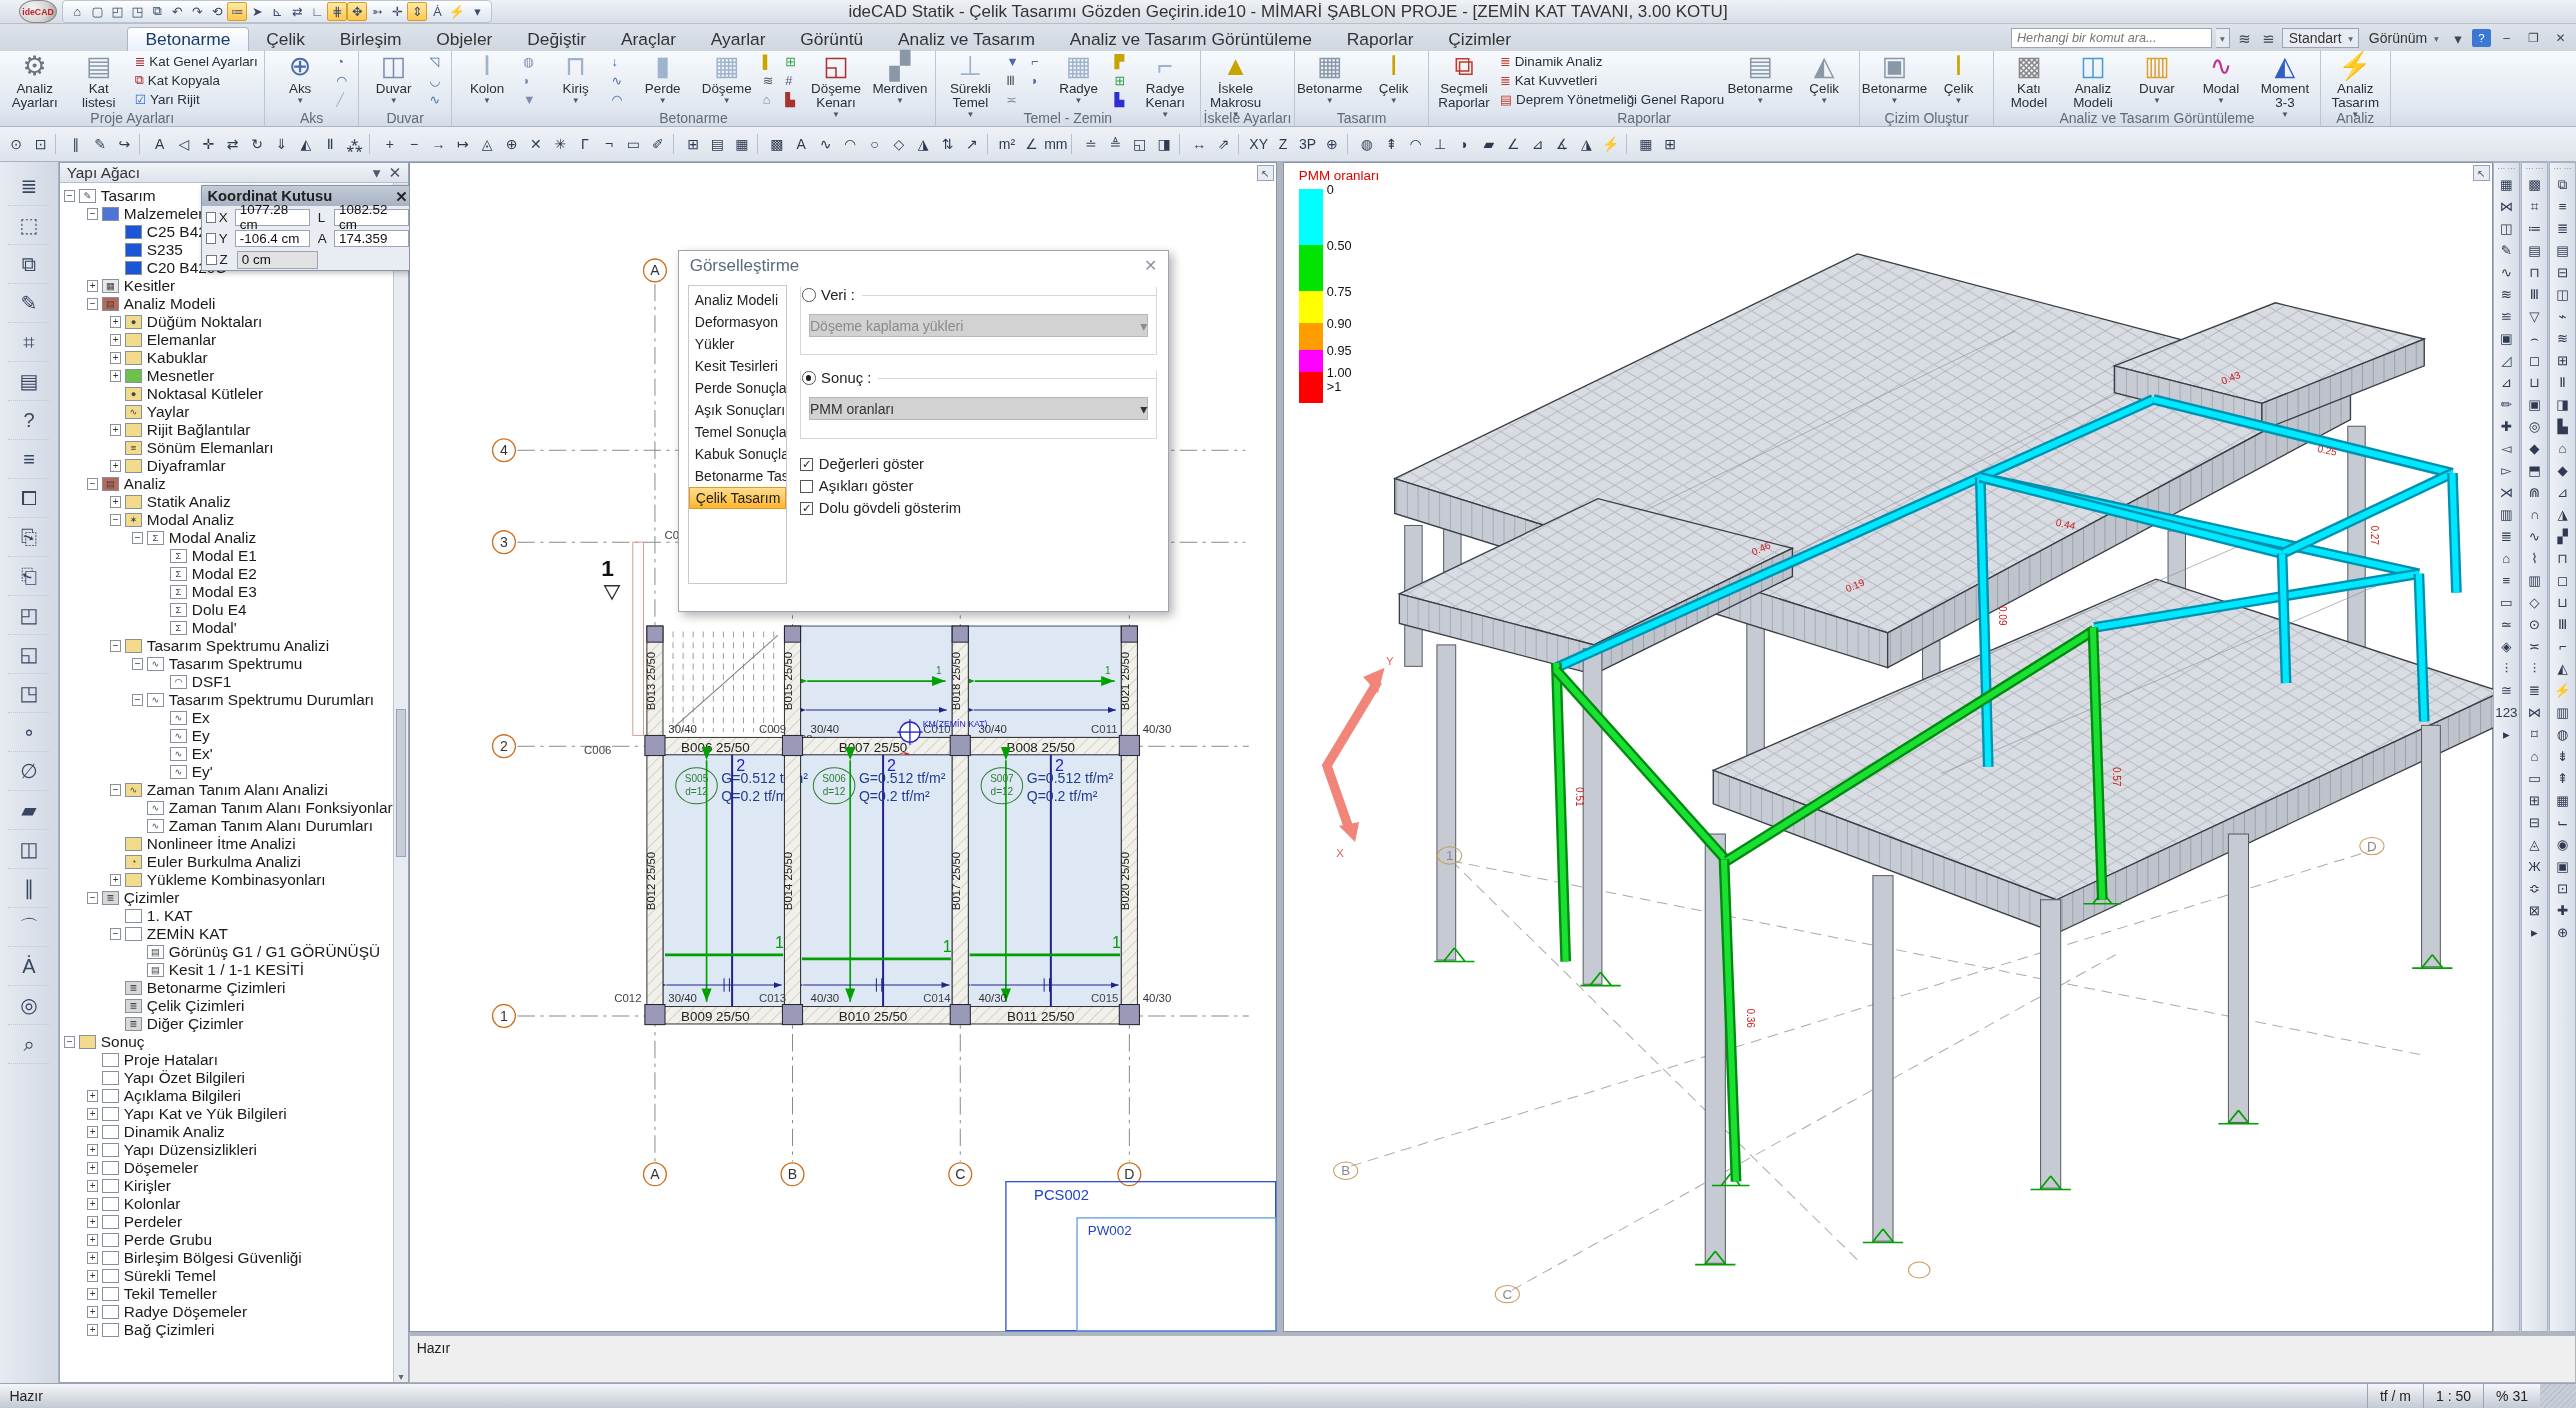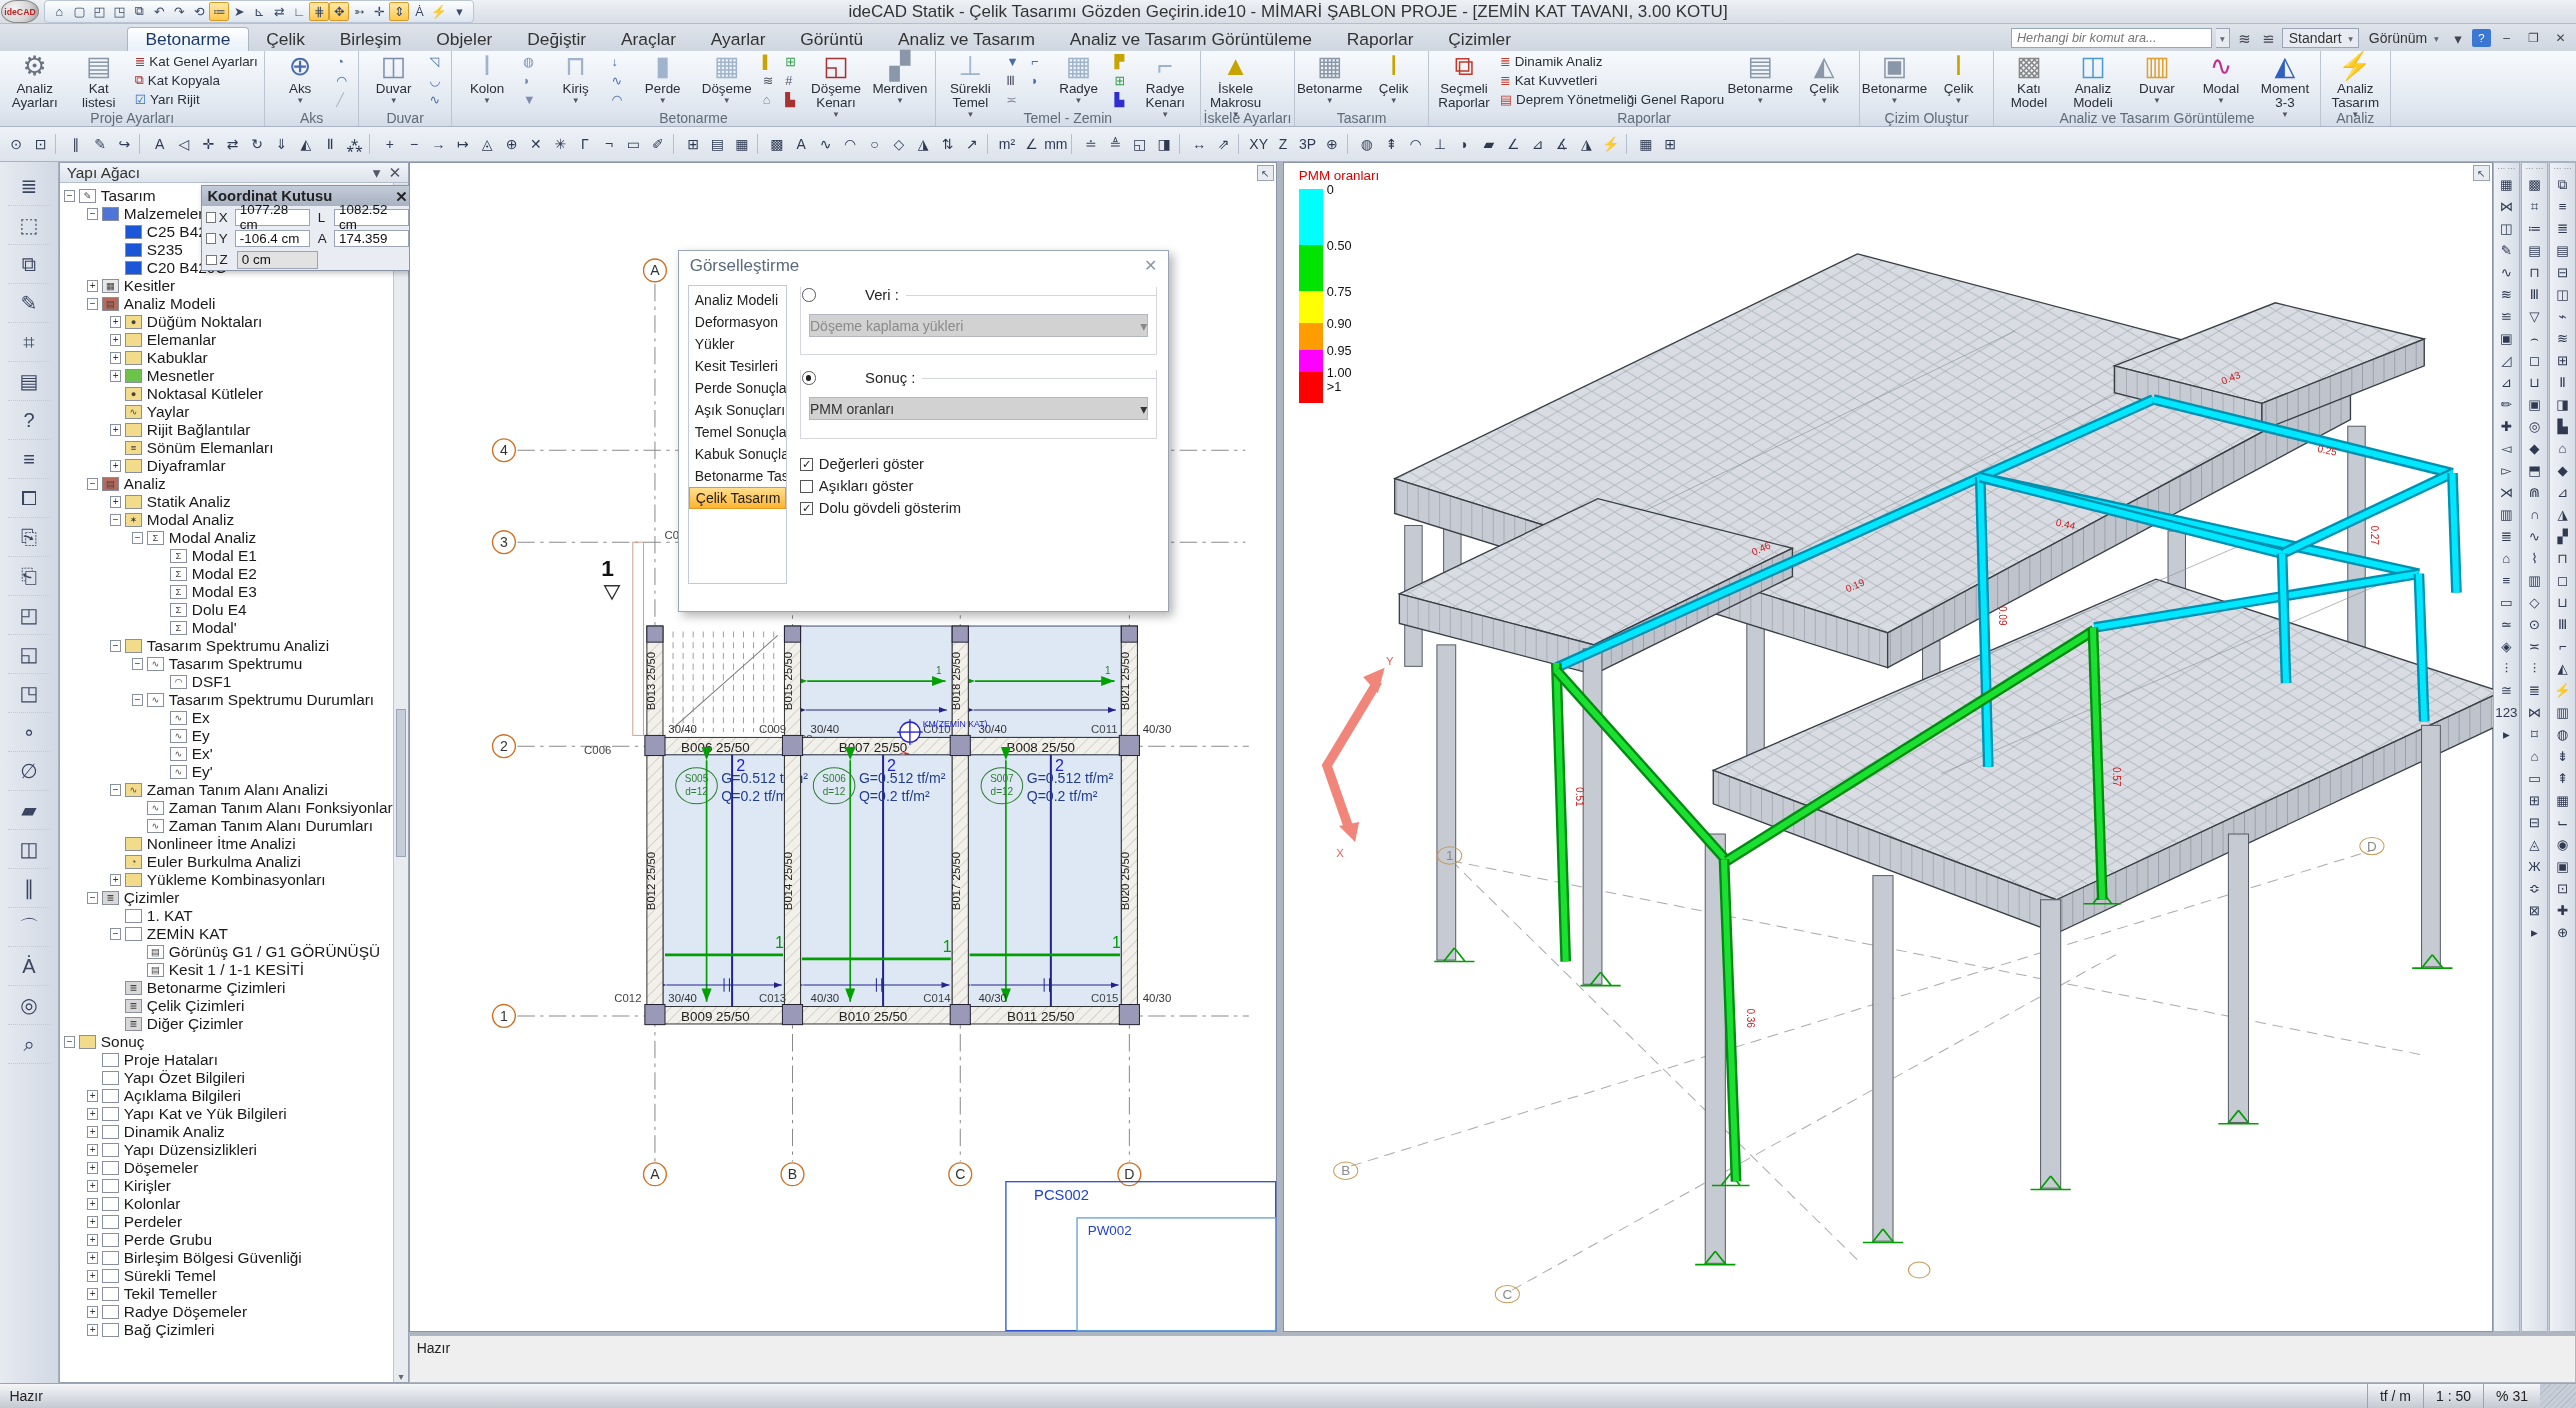--- a/index.html
+++ b/index.html
@@ -2,21 +2,21 @@
 <html style="font-size:10.7px"><head>
 <meta charset="utf-8">
 <style>
   * { margin:0; padding:0; box-sizing:border-box; }
   html,body { width:2576px; height:1409px; overflow:hidden;
     font-family:"Liberation Sans", sans-serif; background:#aeb6c2; }
   
   #titlebar { position:absolute; left:0; top:0; width:2576px; height:24px;
     background:linear-gradient(#eef1f5,#d8dde6); border-bottom:0.7px solid #b8bec8;
     display:flex; align-items:center; }
-  #logo { width:38px; height:23px; margin-left:1px; border-radius:50%/60%;
+  #logo { width:38px; height:23px; margin-left:19px; border-radius:50%/60%;
     background:radial-gradient(circle at 35% 35%, #f4f4f4, #d4d4d4 55%, #9a9a9a);
     border:0.7px solid #888; color:#c02020; font-weight:bold; font-size:8.7px;
     display:flex; align-items:center; justify-content:center; }
   #qat { display:flex; align-items:center; height:23px; margin-left:5.4px;
     background:linear-gradient(#fdfefe,#dde5ef); border:0.7px solid #b9c4d4; border-radius:4px; padding:0 4px; }
   .qi { width:20px; height:19px; display:flex; align-items:center; justify-content:center;
     font-size:12.7px; color:#3a4a66; border-radius:2px; }
   .qi.on { background:linear-gradient(#ffe9a8,#ffc84d); border:0.7px solid #d89c2a; }
   #wtitle { position:absolute; left:0; right:0; text-align:center; font-size:17px; color:#333;
     pointer-events:none; }
@@ -167,21 +167,21 @@
   .vli.sel { background:linear-gradient(#ffdf8f,#ffb42e); border:0.7px solid #e09b20; }
   #vizmain { position:absolute; left:121px; top:36px; right:10.7px; }
   .fset { border:0.7px solid #d4d8de; border-top:none; position:relative; padding:27px 8px 17.4px 8px;
     margin-bottom:14.8px; }
   .fset .ftop { position:absolute; top:0; left:0; right:0; display:flex; align-items:center; }
   .fset .ftop .fline { flex:1; border-top:0.7px solid #d4d8de; margin-top:0; }
   .radio { width:13.4px; height:13.4px; border:1.3px solid #555; border-radius:50%; margin:0 5.4px 0 1.3px;
     position:relative; flex:0 0 13.4px; }
   .radio.on::after { content:""; position:absolute; left:2.7px; top:2.7px; width:5.4px; height:5.4px;
     border-radius:50%; background:#222; }
-  .flab { font-size:14.8px; color:#222; margin-right:6.7px;margin-left:44px; }
+  .flab { font-size:14.8px; color:#222; margin-right:6.7px; }
   .dd { height:23px; border:0.7px solid #b4b8be; background:#d2d2d2; display:flex; align-items:center;
     font-size:14px; color:#333; padding:0 0; }
   .dd.dis { color:#8a8a8a; }
   .dd .sp { flex:1; }
   .chkrow { display:flex; align-items:center; height:22px; font-size:14.8px; color:#222; gap:5.4px; }
   .chk { width:13.4px; height:13.4px; border:1.3px solid #555; background:#fff; font-size:11.4px; line-height:11.4px;
     text-align:center; color:#222; flex:0 0 13.4px; }
 </style>
 </head>
 <body>

